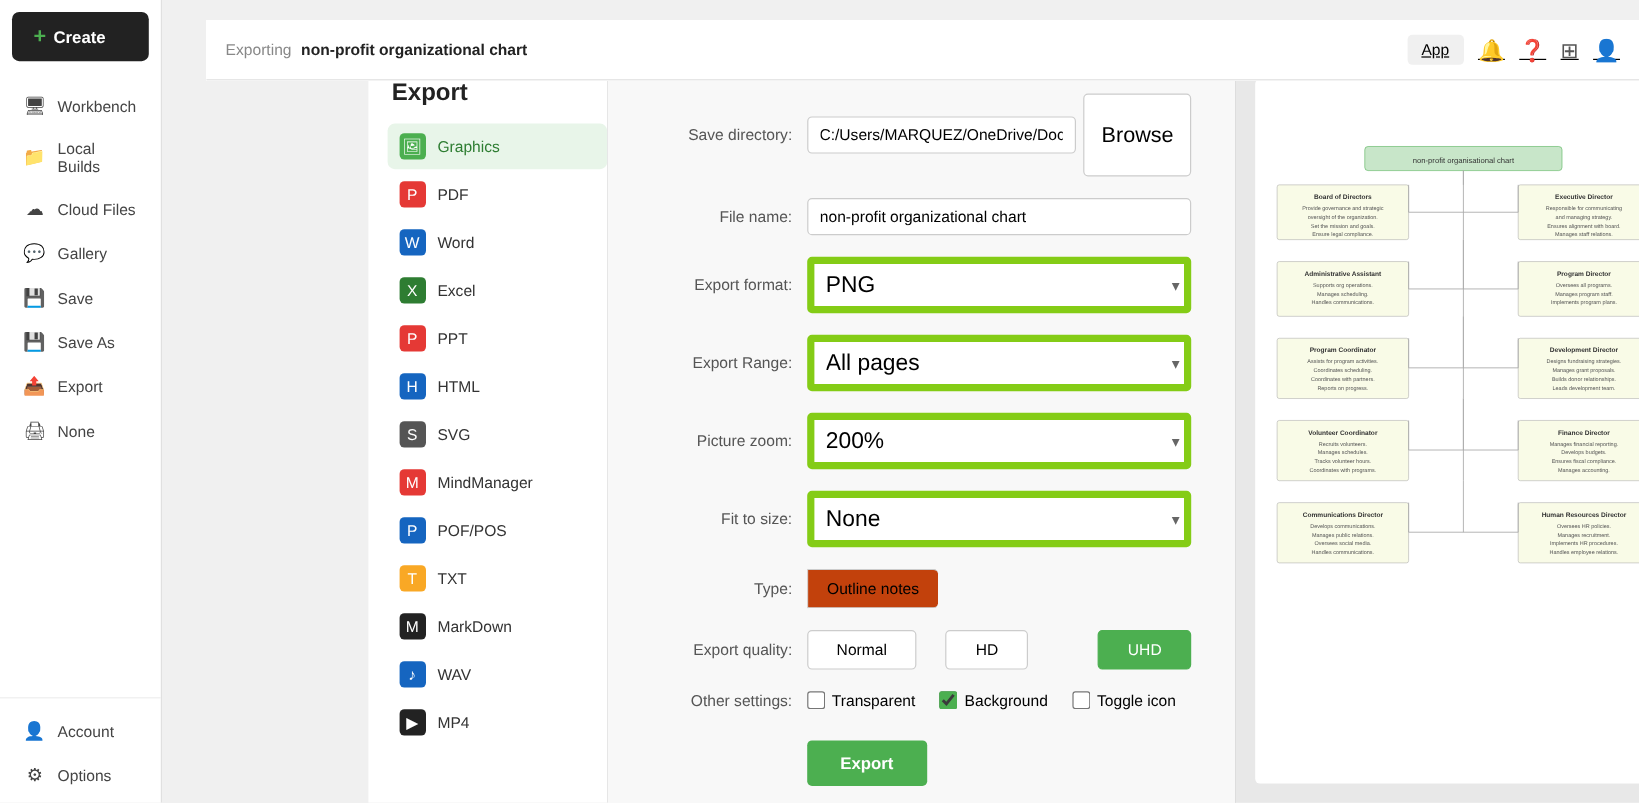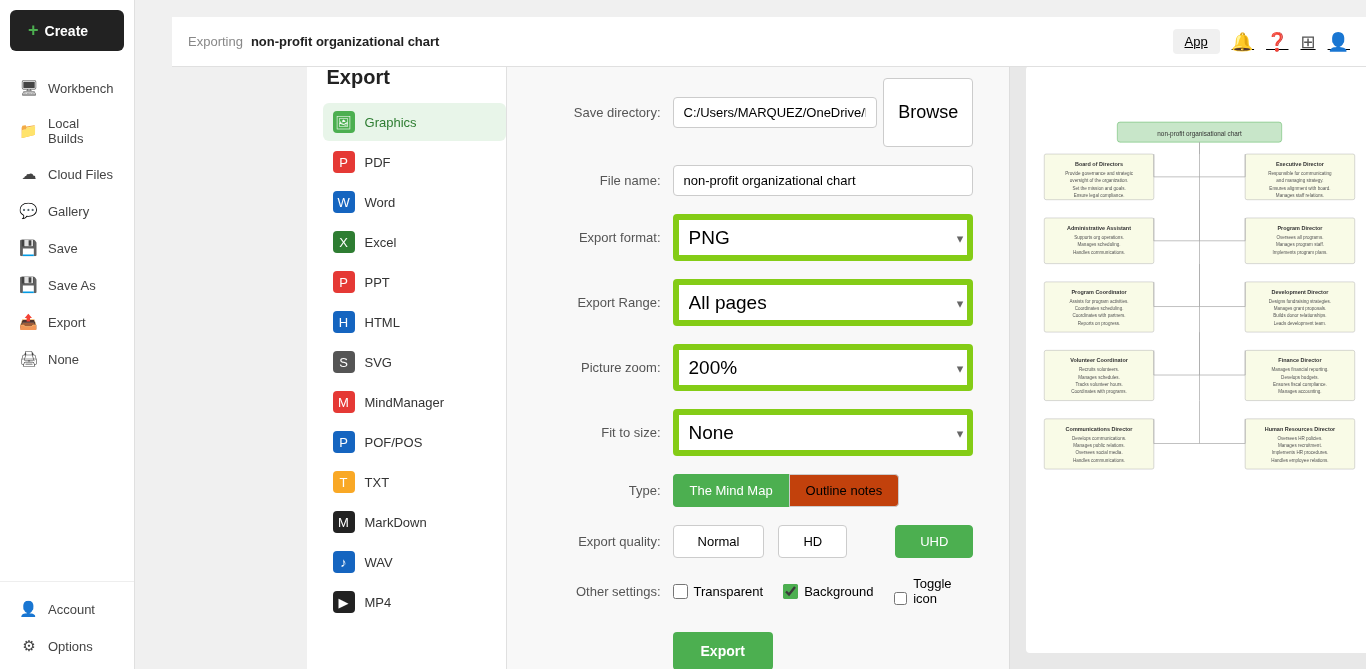--- a/index.html
+++ b/index.html
@@ -58,21 +58,21 @@
     .select-wrapper::after { content: '▾'; position: absolute; right: 10px; top: 50%; transform: translateY(-50%); color: #666; pointer-events: none; }
 
     
     .type-selector { display: flex; gap: 0; }
     .type-btn { border: 1px solid #ccc; background: #c2410c; padding: 8px 16px; font-size: 13px; cursor: pointer; }
     .type-btn:first-child { border-radius: 4px 0 0 4px; border-right: none; }
     .type-btn:last-child { border-radius: 0 4px 4px 0; }
     .type-btn.active { background: #4CAF50; color: #fff; border-color: #4CAF50; }
 
     
-    .quality-selector { display: flex; gap: 14px; }
+    .quality-selector { display: flex; gap: 24px; }
     .quality-btn { border: 1px solid #ccc; background: #fff; border-radius: 4px; padding: 8px 24px; font-size: 13px; cursor: pointer; }
     .quality-btn.active { background: #4CAF50; color: #fff; border-color: #4CAF50; margin-left: 34px; }
 
     
     .other-settings { display: flex; align-items: center; gap: 20px; }
     .checkbox-item { display: flex; align-items: flex-end; gap: 6px; cursor: pointer; }
     .checkbox-item input[type=checkbox] { width: 15px; height: 15px; cursor: pointer; accent-color: #4CAF50; }
 
     
     .export-btn { background: #4CAF50; color: #fff; border: none; border-radius: 4px; padding: 11px 28px; font-size: 14px; font-weight: 600; cursor: pointer; margin-top: 8px; }
@@ -279,21 +279,20 @@
             <option>Letter</option>
           </select>
         </div>
       </div>
     </div>
 
     <div class="form-row">
       <div class="form-label">Type:</div>
       <div class="form-control">
         <div class="type-selector">
-          <button class="type-btn active">The Mind Map</button>
           <button class="type-btn">Outline notes</button>
         </div>
       </div>
     </div>
 
     <div class="form-row">
       <div class="form-label">Export quality:</div>
       <div class="form-control">
         <div class="quality-selector">
           <button class="quality-btn">Normal</button>

